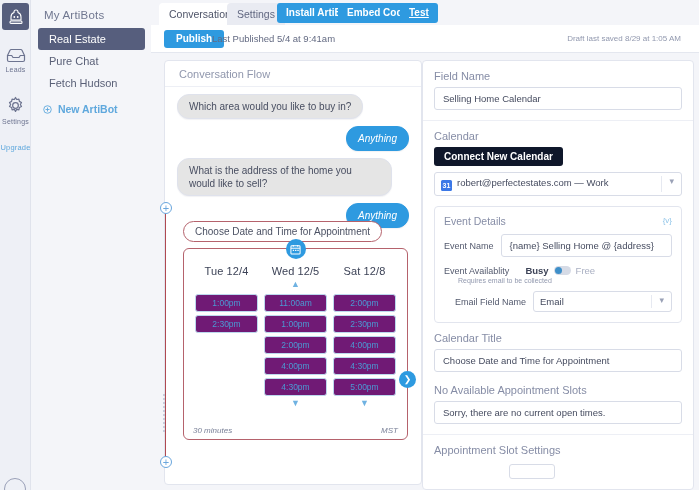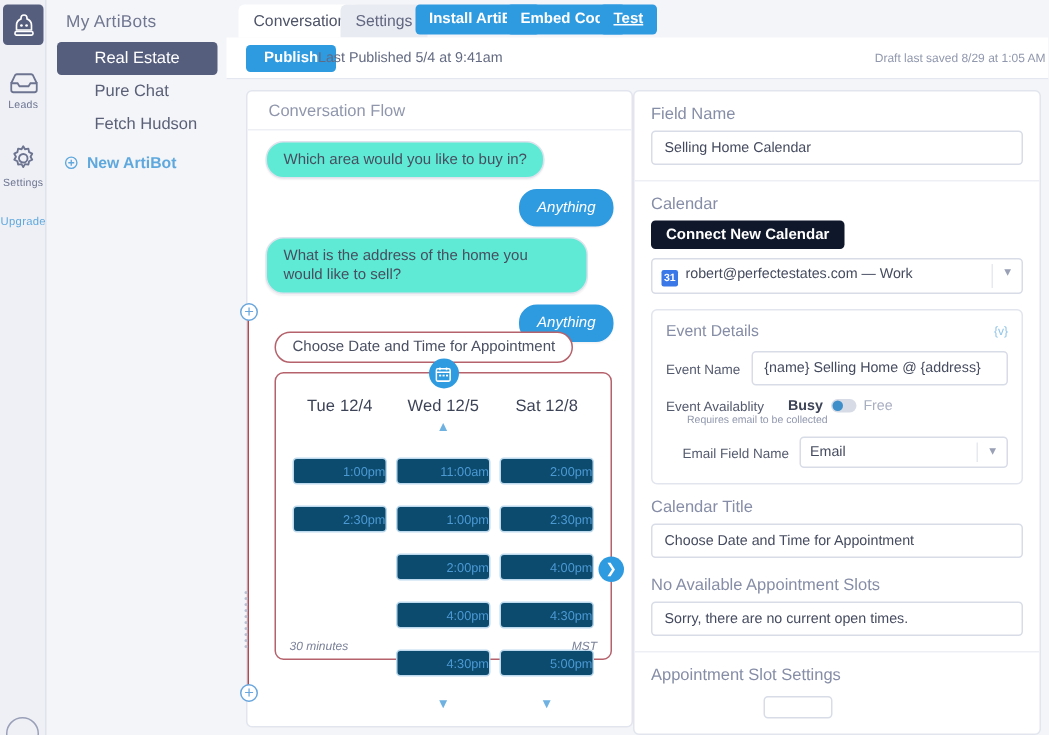--- a/index.html
+++ b/index.html
@@ -30,21 +30,21 @@
   #rail-upgrade { top:142px; }
   #rail-upgrade .rail-label { color:#5fa8dd; font-size:7.5px; }
   #rail-help {
     position:absolute; left:4px; bottom:-10px; width:22px; height:22px;
     border:1.5px solid #9aa0b8; border-radius:50%;
   }
 
   
   #bots { position:absolute; left:32px; top:0; width:119px; height:490px; background:#f4f5f9; }
   #bots-title { font-size:11.5px; color:#707790; padding:9px 0 7px 12px; letter-spacing:.2px; }
-  .bot-item { margin:0 6px; padding:5px 0 5px 25px; font-size:11px; color:#5a6077; border-radius:3px; }
+  .bot-item { margin:0 6px; padding:5px 0 5px 11px; font-size:11px; color:#5a6077; border-radius:3px; }
   .bot-item.active { background:#565e7d; color:#fff; }
   #bot-new { margin-top:9px; padding-left:11px; font-size:10.5px; color:#5fa8dd; font-weight:bold; }
   #bot-new .plus-ico { display:inline-block; vertical-align:-1px; margin-right:3px; }
 
   
   #topbar { position:absolute; left:151px; top:0; right:0; height:25px; background:#f4f5f9; }
   .tab {
     position:absolute; top:3px; height:22px; padding:0 10px; line-height:22px;
     font-size:10.5px; border-radius:4px 4px 0 0; color:#4e5468;
   }
@@ -62,36 +62,36 @@
   
   #pubbar {
     position:absolute; left:151px; top:25px; right:0; height:28px;
     background:#fff; border-bottom:1px solid #e4e7ef;
   }
   #btn-publish {
     position:absolute; left:13px; top:5px; height:18px; line-height:18px; padding:0 12px;
     background:#2e9ae0; color:#fff; font-size:10px; font-weight:bold; border-radius:3px;
   }
   #publish-status { position:absolute; left:61px; top:8px; font-size:9.5px; color:#636a82; }
-  #draft-status { position:absolute; right:2px; top:9px; font-size:8px; color:#9198ae; white-space:nowrap; }
+  #draft-status { position:absolute; right:18px; top:9px; font-size:8px; color:#9198ae; white-space:nowrap; }
 
   
   #canvas { position:absolute; left:151px; top:53px; right:0; bottom:0; background:#f4f5f9; }
 
   
   #flow {
     position:absolute; left:13px; top:7px; width:258px; height:425px;
     background:#fff; border:1px solid #e2e5ee; border-radius:4px;
   }
   #flow-title { font-size:11px; color:#9097ad; padding:7px 0 6px 14px; border-bottom:1px solid #edeff5; }
   .bubble-row { padding:7px 12px 0 12px; }
   .bubble-row.right { text-align:right; }
   .bubble {
     display:inline-block; max-width:215px; padding:5px 11px; border-radius:12px;
-    font-size:10px; line-height:13px; background:#5eead4; border:1px solid #dfe2ec; color:#484e61;
+    font-size:10px; line-height:13px; background:#e5e5e5; border:1px solid #dfe2ec; color:#484e61;
     box-shadow:0 1px 1px rgba(30,40,70,.06);
   }
   .bubble.user { background:#2e9ae0; border-color:#2e9ae0; color:#fff; font-style:italic; }
 
   
   #appt-block {
     position:absolute; left:0; top:147px; width:258px; bottom:22px;
     border-left:1px solid #b04a52; border-right:1px solid #b04a52;
   }
   .plus-circle {
@@ -115,21 +115,21 @@
     position:absolute; left:50%; margin-left:-10px; top:-10px;
     width:20px; height:20px; border-radius:50%; background:#2e9ae0;
     display:flex; align-items:center; justify-content:center;
   }
   #cal-grid { position:absolute; left:8px; right:8px; top:16px; display:flex; }
   .day-col { flex:1; text-align:center; padding:0 3px; }
   .day-head { font-size:11px; font-weight:normal; color:#3d4357; padding-bottom:3px; letter-spacing:.1px; }
   .chev { color:#6fb2e2; font-size:9px; line-height:9px; height:11px; }
   .slot {
     border:1px solid #bcd9ee; border-radius:3px; color:#4b9ad4; font-size:8.5px;
-    padding:3px 0; margin:14px 0; background:#0c4a6e;text-align:right;
+    padding:3px 0; margin:3px 0; background:#701a75;
   }
   #cal-foot { position:absolute; left:9px; right:9px; bottom:4px; font-size:8px; font-style:italic; color:#7a8198; }
   #cal-foot .right { float:right; }
   #next-arrow {
     position:absolute; right:-9px; top:122px; width:17px; height:17px; border-radius:50%;
     background:#2e9ae0; color:#fff; font-size:9px; line-height:17px; text-align:center;
   }
   #sample-note { position:absolute; left:19px; bottom:5px; font-size:7.5px; font-style:italic; color:#a8aec2; }
 
   

